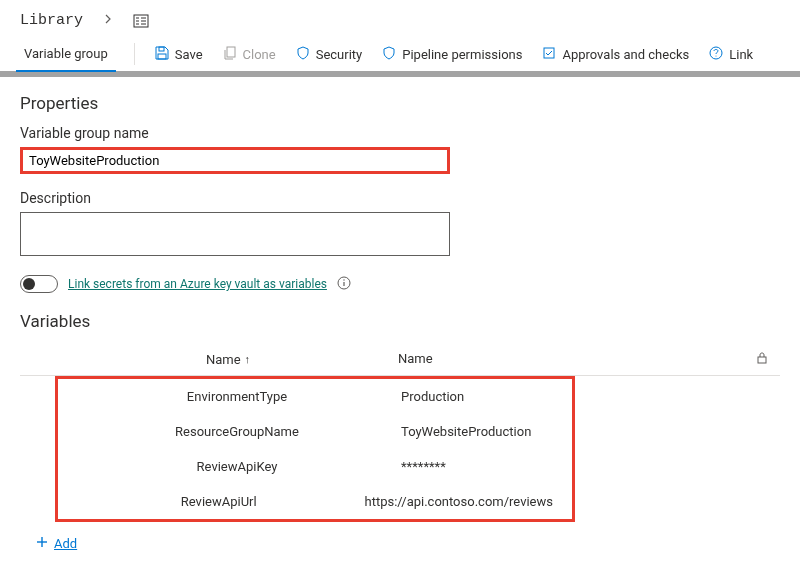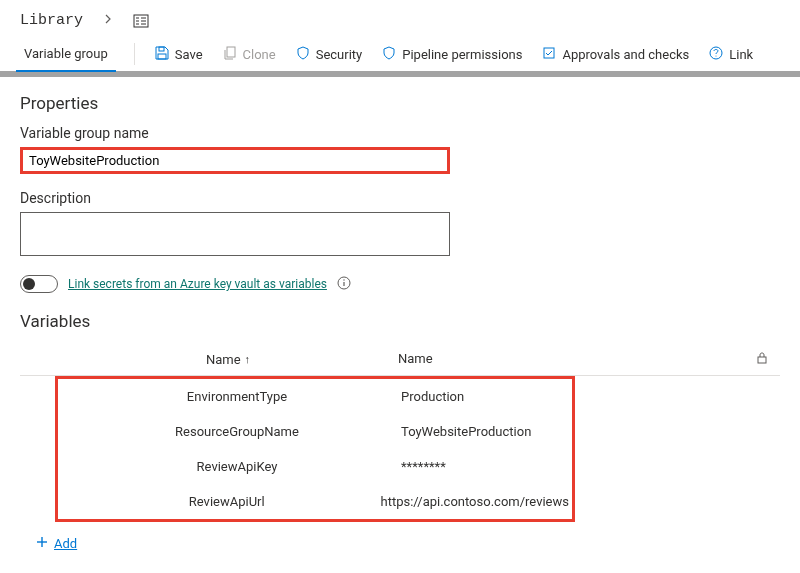--- a/index.html
+++ b/index.html
@@ -180,21 +180,21 @@
       color: #605e5c;
     }
     .table-body {
       border: 3px solid #e83c2e;
       margin-left: 35px;
       width: 520px;
       padding: 0;
     }
     .table-row {
       display: flex;
-      padding: 10px 3px 10px 3px;
+      padding: 10px 19px 10px 3px;
       font-size: 13px;
       color: #323130;
     }
     .table-row .col-name {
       width: 340px;
       padding-left: 12px;
     }
     .table-row .col-value {
       flex: 1;
     }

